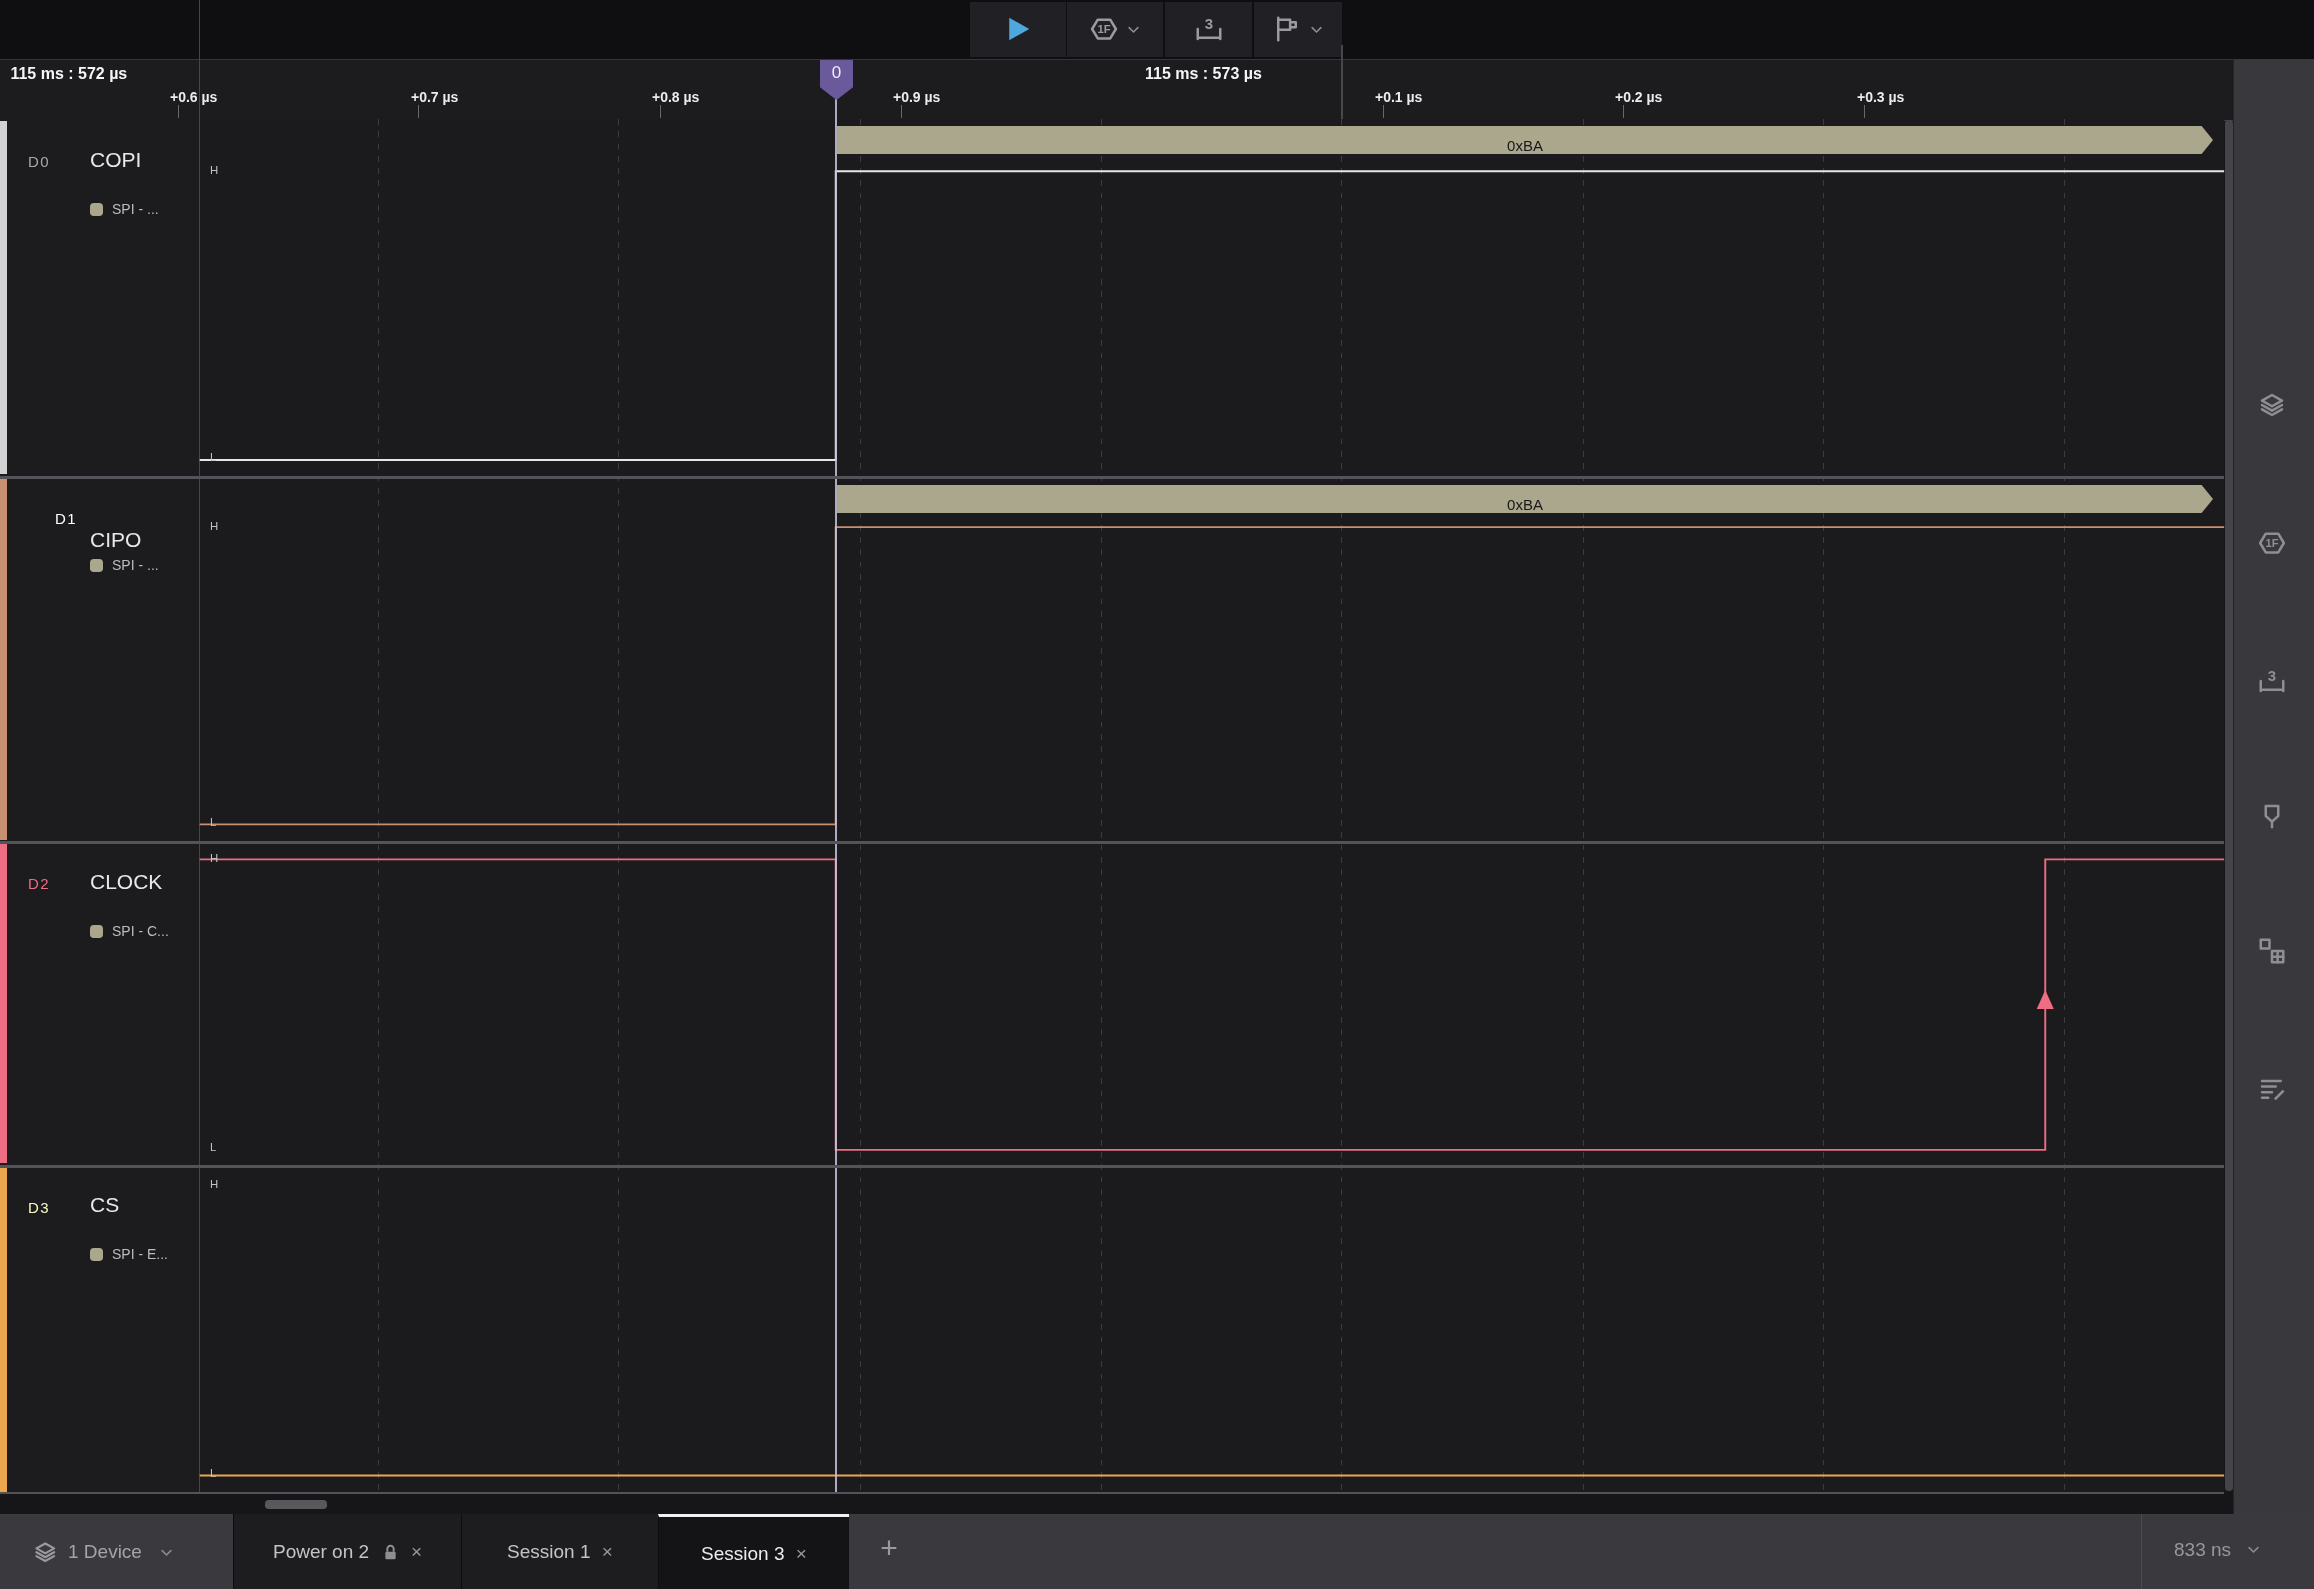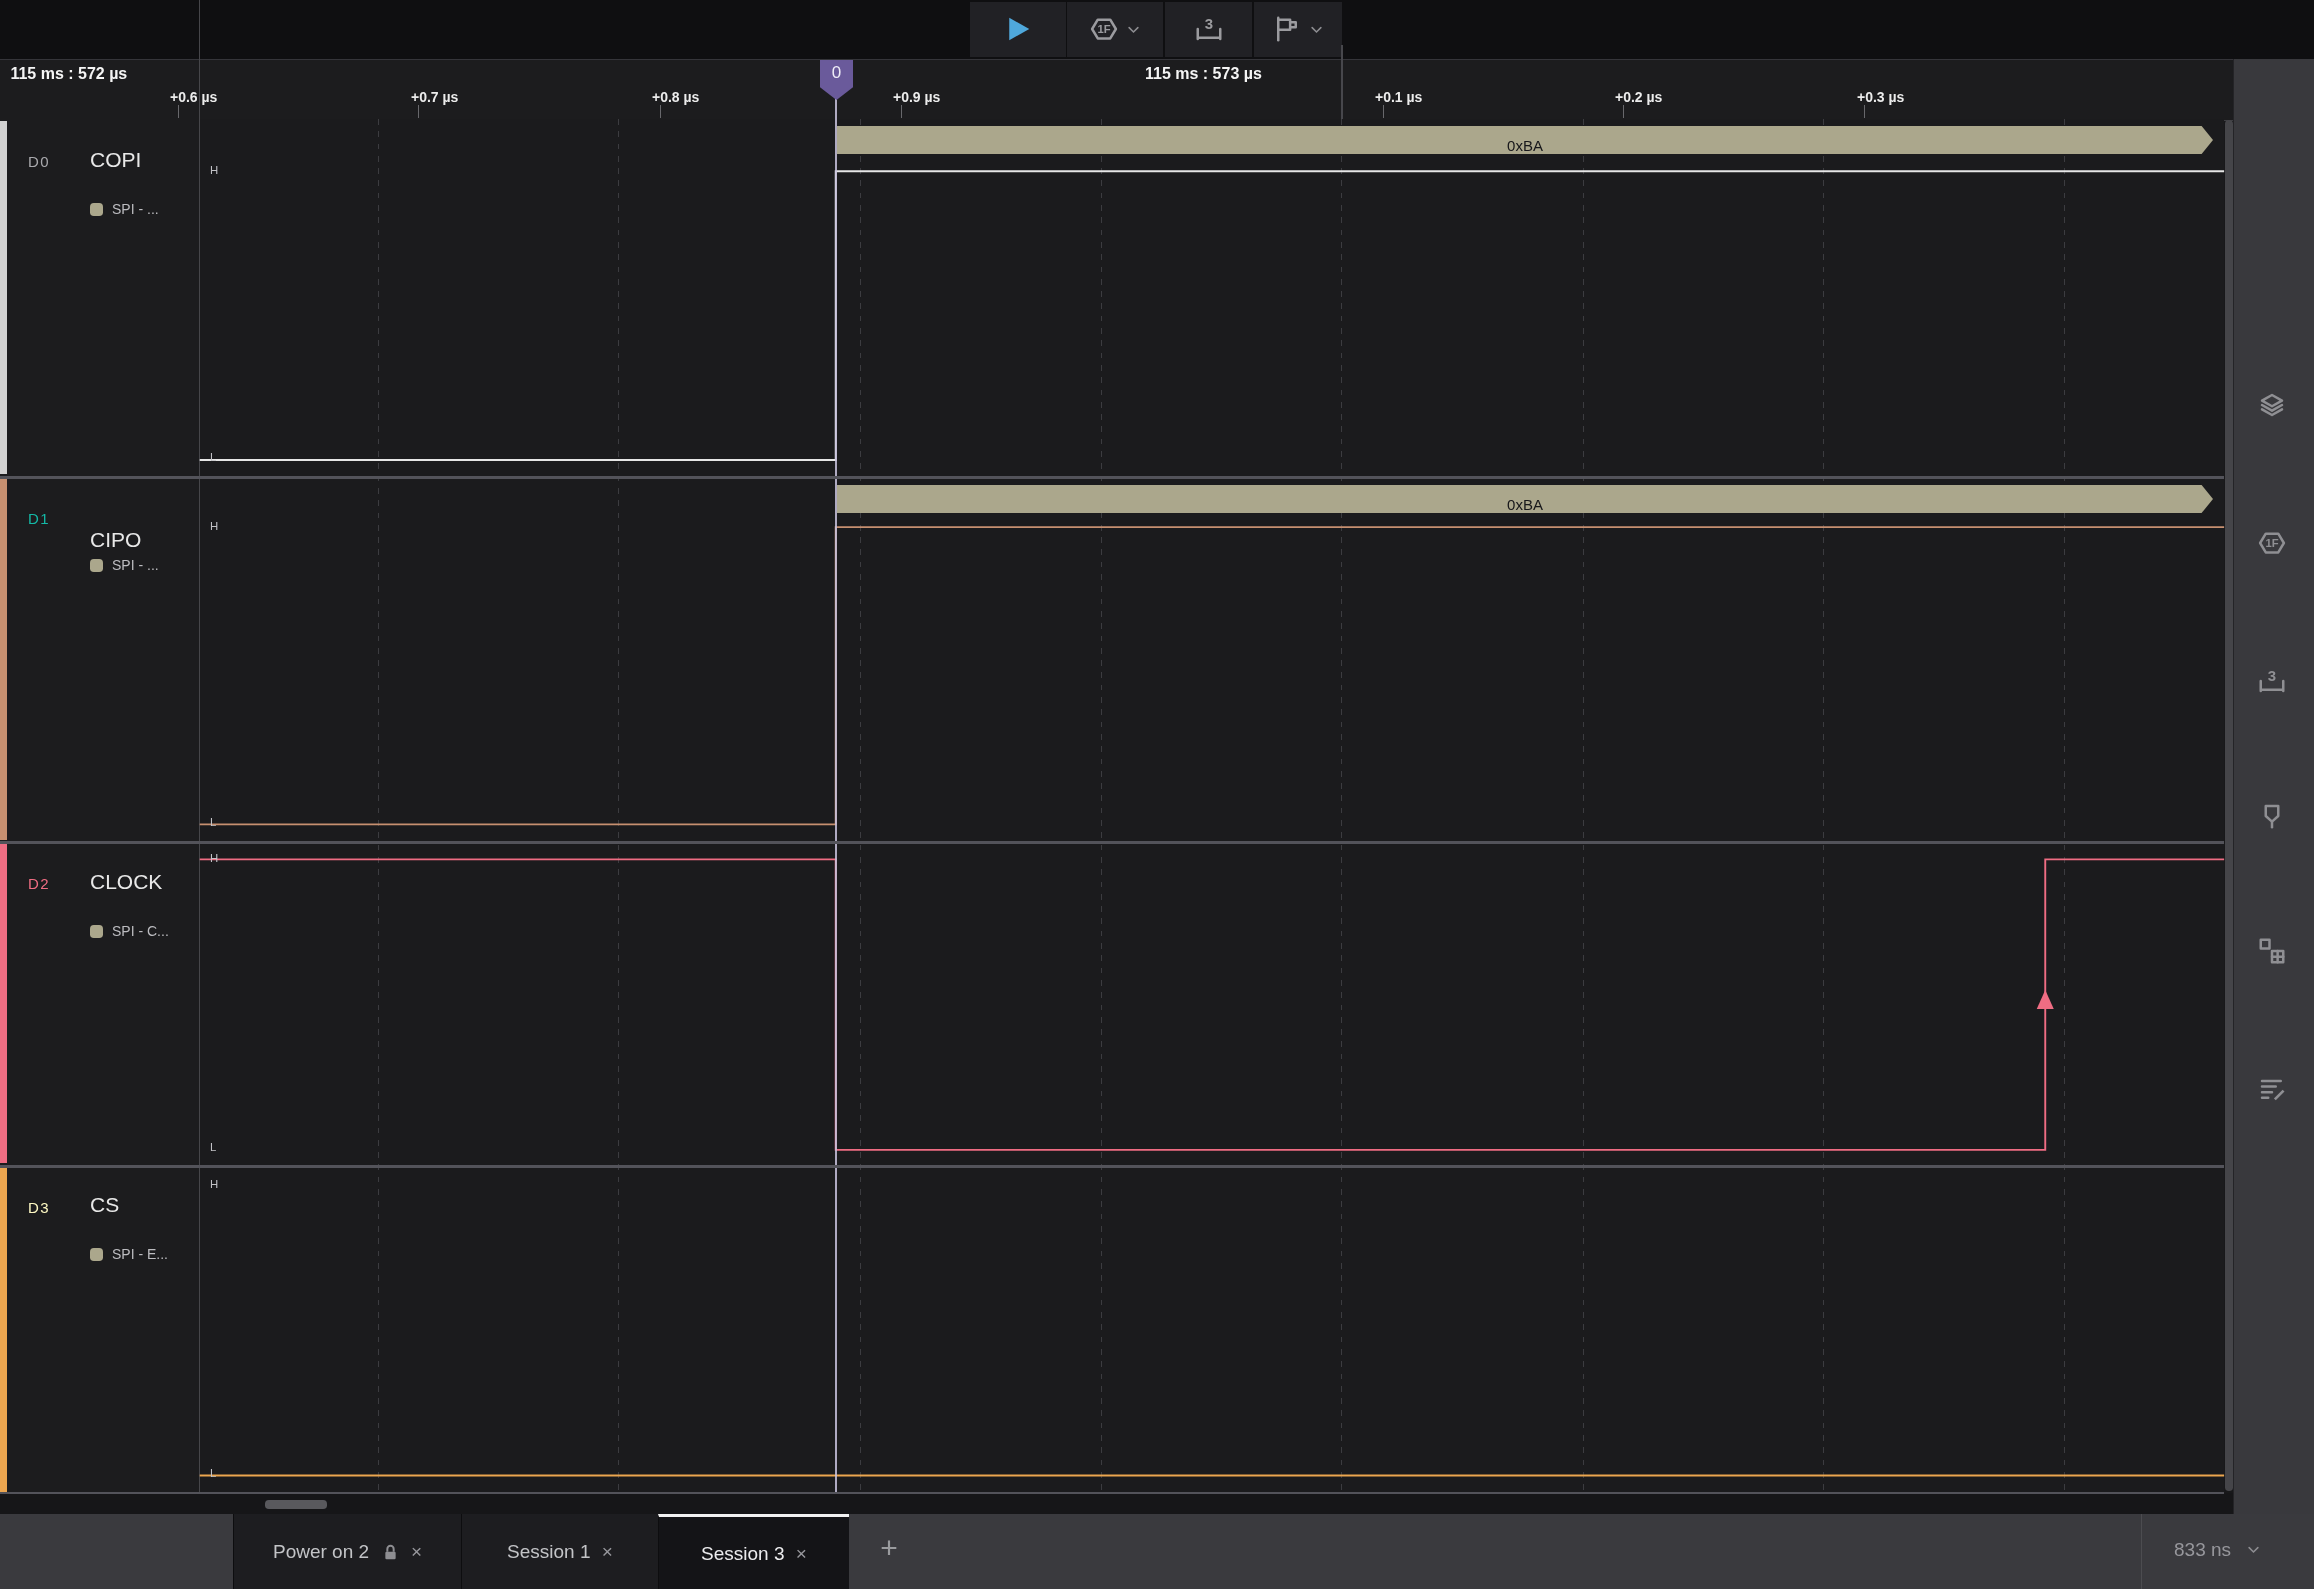--- a/index.html
+++ b/index.html
@@ -144,21 +144,21 @@
       <div class="chan-id" style="pointer-events: auto; top: 153px; color: rgb(169, 169, 173);">D0</div>
       <div class="chan-name" style="pointer-events: auto; top: 148px;">COPI</div>
       <div class="chan-dot" style="pointer-events: auto; top: 203px;"></div>
       <div class="chan-analyzer" style="pointer-events: auto; top: 201px;">SPI - ...</div>
       <div class="hl-label" style="left: 210px; top: 164px;">H</div>
       <div class="hl-label" style="left: 210px; top: 451px;">L</div>
       <div class="busbar" style="pointer-events: auto; left: 837px; top: 126px; width: 1376px; height: 28px; background: rgb(171, 167, 140); color: rgb(23, 23, 26);">
         <span>0xBA</span>
       </div>
       <div class="chan-strip" style="pointer-events: auto; top: 478px; height: 362px; background: rgb(199, 144, 112);"></div>
-      <div class="chan-id" style="pointer-events: auto; top: 510px; color: #14b8a6;">D1</div>
+      <div class="chan-id" style="pointer-events: auto; top: 510px; color: #ffffff; margin-left: 27px;">D1</div>
       <div class="chan-name" style="pointer-events: auto; top: 528px;">CIPO</div>
       <div class="chan-dot" style="pointer-events: auto; top: 559px;"></div>
       <div class="chan-analyzer" style="pointer-events: auto; top: 557px;">SPI - ...</div>
       <div class="hl-label" style="left: 210px; top: 520px;">H</div>
       <div class="hl-label" style="left: 210px; top: 816px;">L</div>
       <div class="busbar" style="pointer-events: auto; left: 837px; top: 485px; width: 1376px; height: 28px; background: rgb(171, 167, 140); color: rgb(23, 23, 26);">
         <span>0xBA</span>
       </div>
       <div class="chan-strip" style="pointer-events: auto; top: 843px; height: 320px; background: rgb(239, 109, 131);"></div>
       <div class="chan-id" style="pointer-events: auto; top: 875px; color: rgb(239, 109, 131);">D2</div>
@@ -220,20 +220,35 @@
       </div>
       <div class="side-icon" style="top: 1013px;">
         <svg width="30" height="30" viewBox="0 0 24 24" fill="none" stroke="#8f8f93" stroke-width="2" stroke-linejoin="round" stroke-linecap="round">
           <path d="M4 5.5 H19 M4 10 H15 M4 14.5 H12 M4 19 H9"></path>
           <path d="M13.5 19.5 L20.5 12.5 L22 14 L15 21 Z" fill="#8f8f93" stroke="none"></path>
         </svg>
       </div>
     </div>
 
   <div id="bottombar">
+    <div id="device-seg">
+      <span id="device-icon-slot" style="margin-left:32px;">
+          <svg width="26.5" height="26.5" viewBox="0 0 24 24" fill="none" stroke="#9a9b9e" stroke-width="2" stroke-linejoin="round" stroke-linecap="round">
+            <path d="M12 4 L20 8.5 L12 13 L4 8.5 Z"></path>
+            <path d="M4 12 L12 16.5 L20 12"></path>
+            <path d="M4 15.5 L12 20 L20 15.5"></path>
+          </svg>
+        </span>
+      <span id="device-label">1 Device</span>
+      <span id="device-chevron-slot" style="margin-left:17px;">
+          <svg width="15" height="15" viewBox="0 0 24 24" fill="none" stroke="#8d8d91" stroke-width="2.5" stroke-linecap="round">
+            <polyline points="5,9 12,16 19,9"></polyline>
+          </svg>
+        </span>
+    </div>
     <div id="tabstrip">
         <div class="tab" style="width: 228px;">
           <span>Power on 2</span>
           <span>
             <svg width="19" height="19" viewBox="0 0 24 24">
               <path d="M8 11 V7.5 a4 4 0 0 1 8 0 V11" fill="none" stroke="#8e8e92" stroke-width="2.5"></path>
               <rect x="5.5" y="11" width="13" height="9.5" rx="1.5" fill="#8e8e92"></rect>
             </svg>
           </span>
           <span class="close">×</span>

